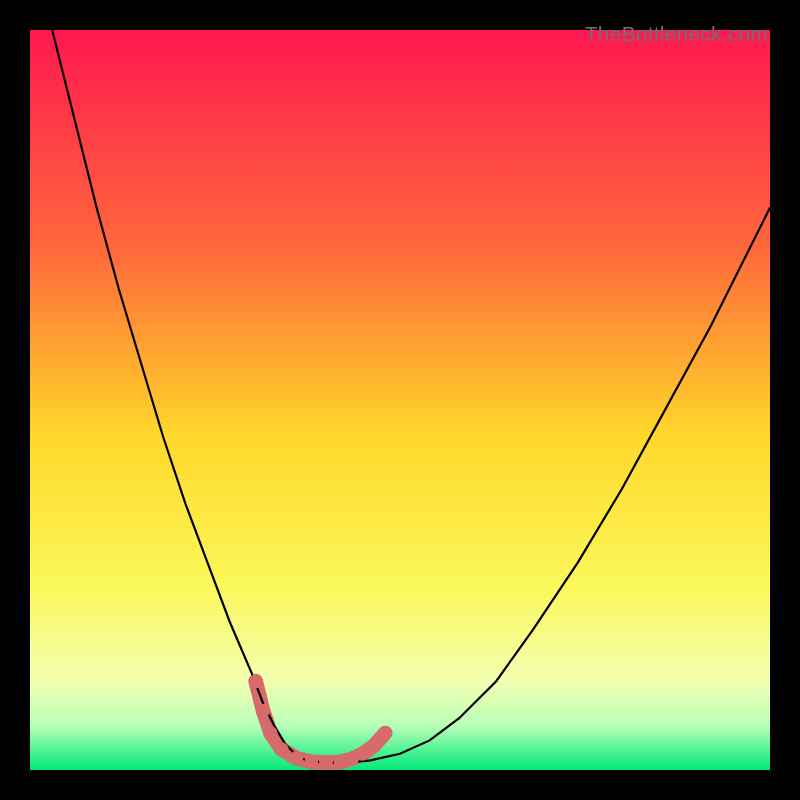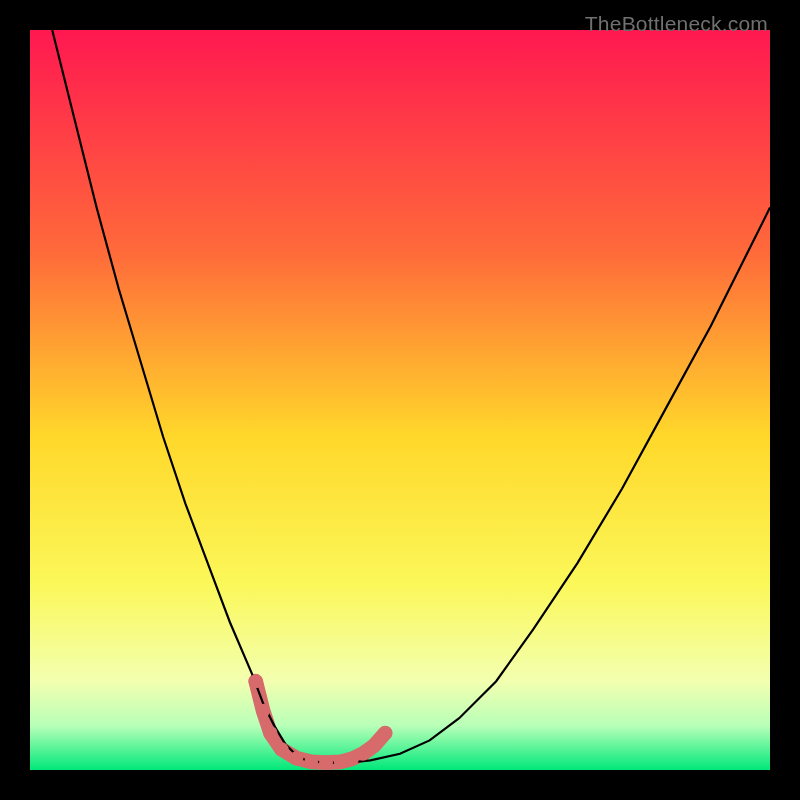--- a/index.html
+++ b/index.html
@@ -19,21 +19,21 @@
   }
   .gradient-bg {
     position: absolute;
     left: 0;
     top: 0;
     width: 100%;
     height: 100%;
   }
   .watermark {
     position: absolute;
-    top: 12px;
+    top: 22px;
     right: 32px;
     color: #707070;
     font-size: 21px;
     font-weight: 500;
     letter-spacing: 0.2px;
     z-index: 10;
     text-align: right;
   }
   .curves {
     position: absolute;

